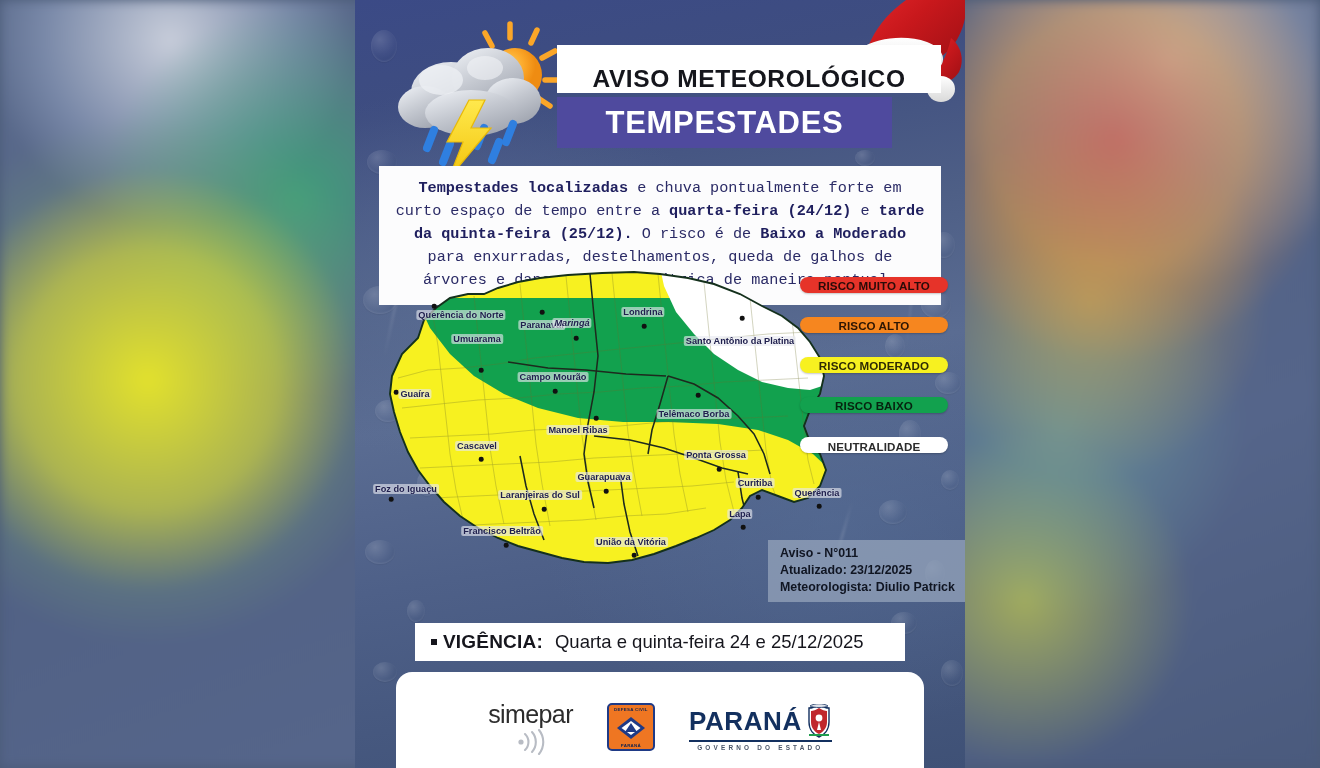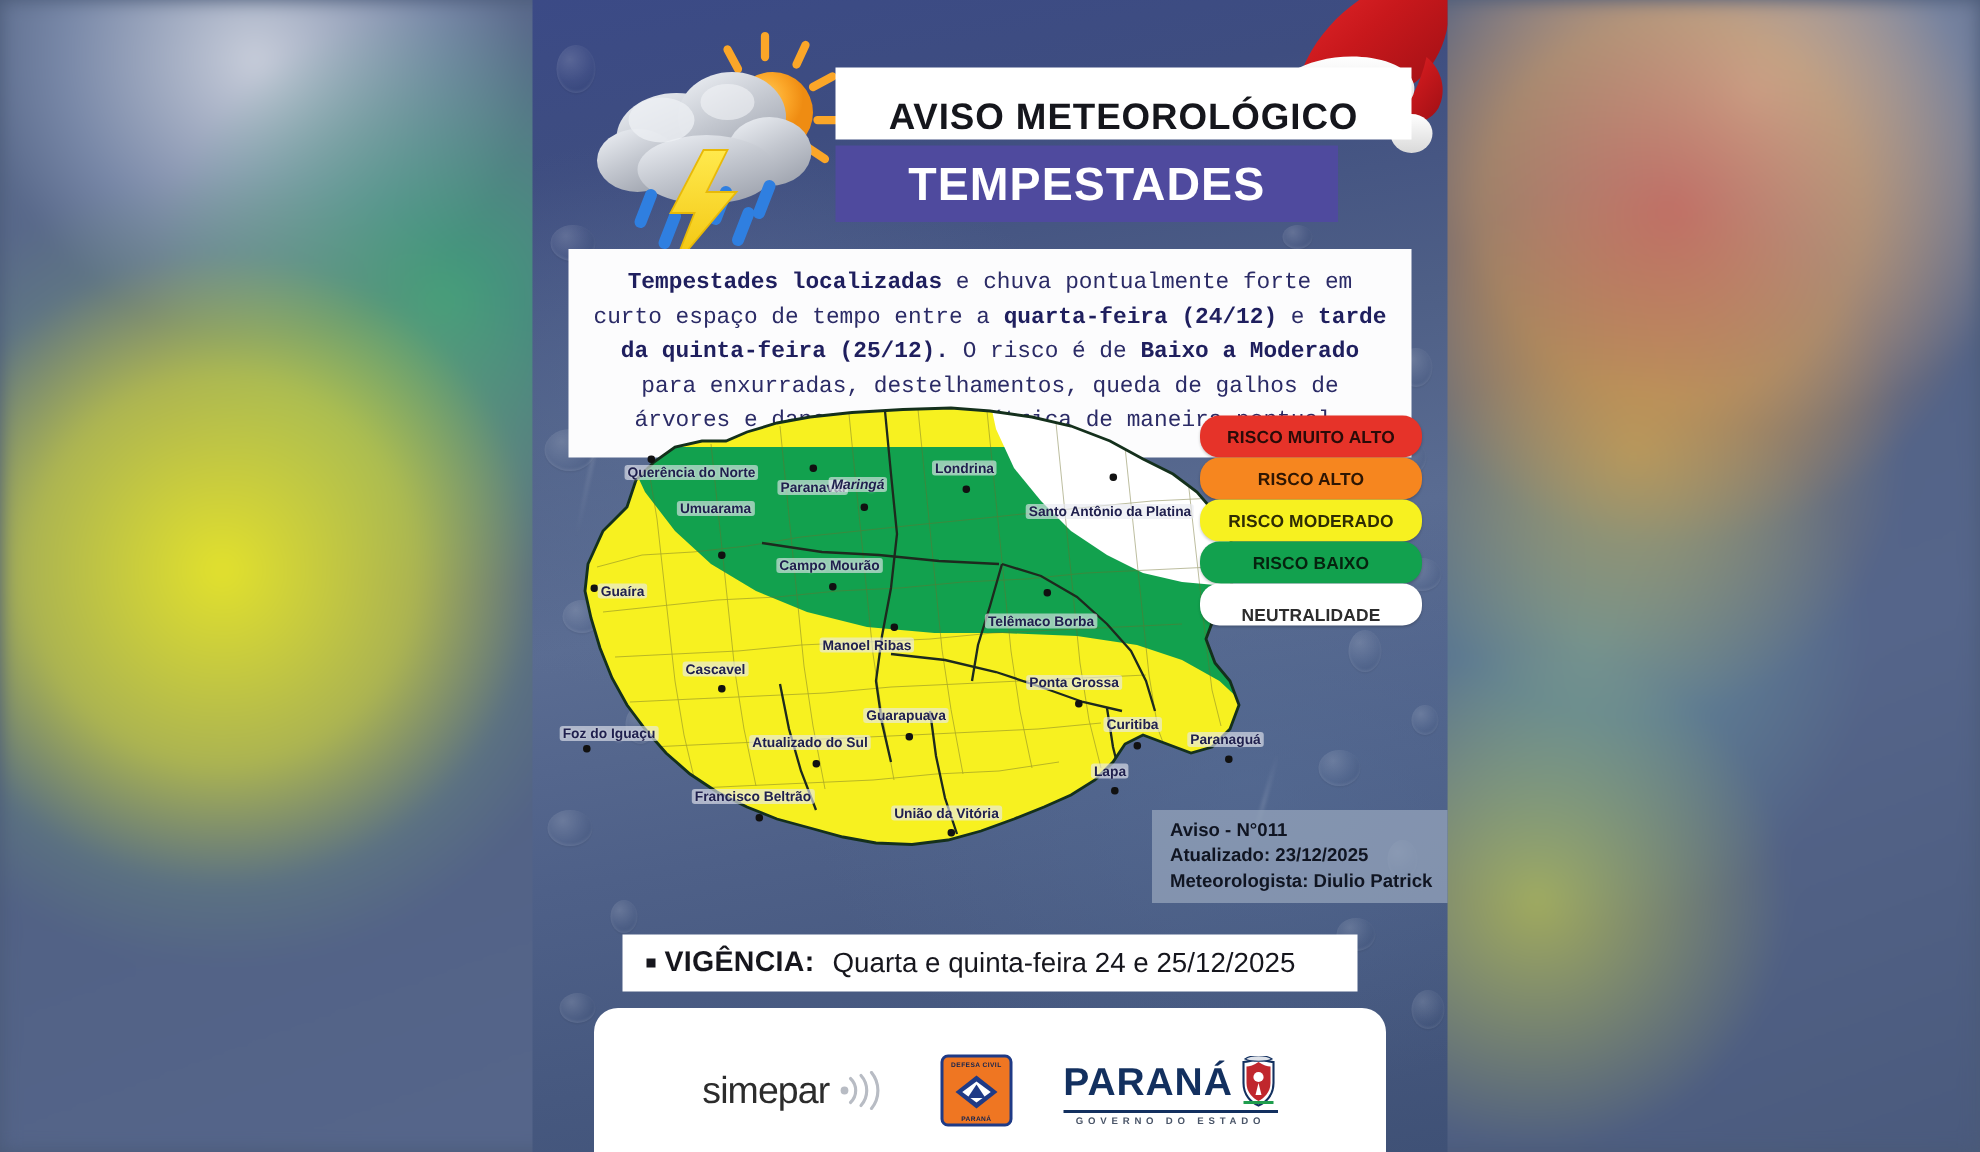--- a/index.html
+++ b/index.html
@@ -94,21 +94,21 @@
     text-shadow: 0 0 2px rgba(255,255,255,.55);
   }
   .citydot {
     position: absolute; width: 4.6px; height: 4.6px; background: #111; border-radius: 50%;
     transform: translate(-50%, -50%);
   }
 
   
   .legend { position: absolute; left: 445px; top: 277px; width: 148px; }
   .pill {
-    height: 28px; margin-bottom: 0; border-radius: 13px;
+    height: 16px; margin-bottom: 24px; border-radius: 13px;
     display: flex; align-items: center; justify-content: center;
     font-size: 11.6px; font-weight: 700; letter-spacing: .1px;
     box-shadow: 0 1px 2px rgba(0,0,0,.22);
   }
   .pill.muito-alto { background: #e63329; color: #2a0b08; }
   .pill.alto       { background: #f6861f; color: #2e1603; }
   .pill.moderado   { background: #f7f120; color: #2f2c03; }
   .pill.baixo      { background: #12a14e; color: #06230f; }
   .pill.neutra     { background: #ffffff; color: #2c2c2c; align-items: flex-end; }
 
@@ -130,21 +130,21 @@
   .vig-label { font-size: 19px; font-weight: 700; color: #16161d; letter-spacing: .2px; }
   .vig-value { font-size: 18.5px; font-weight: 400; color: #16161d; margin-left: 12px; }
 
   
   .footer {
     position: absolute; left: 41px; top: 672px; width: 528px; height: 110px;
     background: #ffffff; border-radius: 16px 16px 0 0;
     display: flex; align-items: center; justify-content: center; gap: 34px;
     padding: 0 18px;
   }
-  .logo { display: flex; align-items: center; }
+  .logo { display: flex; align-items: center; flex-direction: column; }
   .logo-simepar { font-size: 25px; font-weight: 400; color: #2c2c2c; letter-spacing: -0.6px; }
   .logo-cegerd { font-size: 22px; font-weight: 700; color: #14307d; letter-spacing: -0.2px; }
   .dc-badge {
     width: 48px; height: 48px; background: #ef7622; border: 2.4px solid #1f3a86; border-radius: 5px;
     display: flex; flex-direction: column; align-items: center; justify-content: space-between;
     padding: 2px 0 1px;
   }
   .dc-top, .dc-bot { font-size: 4.4px; font-weight: 700; color: #11224f; letter-spacing: .3px; }
   .logo-parana-word { font-size: 26px; font-weight: 700; color: #13305f; letter-spacing: .6px; line-height: 1; }
   .logo-parana-sub {
@@ -361,23 +361,23 @@
           <div class="citylabel" style="left: 122px; top: 183px;">Cascavel</div>
           <div class="citydot" style="left: 364px; top: 211px;"></div>
           <div class="citylabel" style="left: 361px; top: 192px;">Ponta Grossa</div>
           <div class="citydot" style="left: 251px; top: 233px;"></div>
           <div class="citylabel" style="left: 249px; top: 214px;">Guarapuava</div>
           <div class="citydot" style="left: 36px; top: 241px;"></div>
           <div class="citylabel" style="left: 51px; top: 226px;">Foz do Iguaçu</div>
           <div class="citydot" style="left: 403px; top: 239px;"></div>
           <div class="citylabel" style="left: 400px; top: 220px;">Curitiba</div>
           <div class="citydot" style="left: 189px; top: 251px;"></div>
-          <div class="citylabel" style="left: 185px; top: 232px;">Atualizado do Sul</div>
+          <div class="citylabel" style="left: 185px; top: 232px;">Laranjeiras do Sul</div>
           <div class="citydot" style="left: 464px; top: 248px;"></div>
-          <div class="citylabel" style="left: 462px; top: 230px;">Paranaguá</div>
+          <div class="citylabel" style="left: 462px; top: 230px;">Querência</div>
           <div class="citydot" style="left: 388px; top: 269px;"></div>
           <div class="citylabel" style="left: 385px; top: 251px;">Lapa</div>
           <div class="citydot" style="left: 151px; top: 287px;"></div>
           <div class="citylabel" style="left: 147px; top: 268px;">Francisco Beltrão</div>
           <div class="citydot" style="left: 279px; top: 297px;"></div>
           <div class="citylabel" style="left: 276px; top: 279px;">União da Vitória</div>
         </div>
     </div>
 
     <div class="legend">

